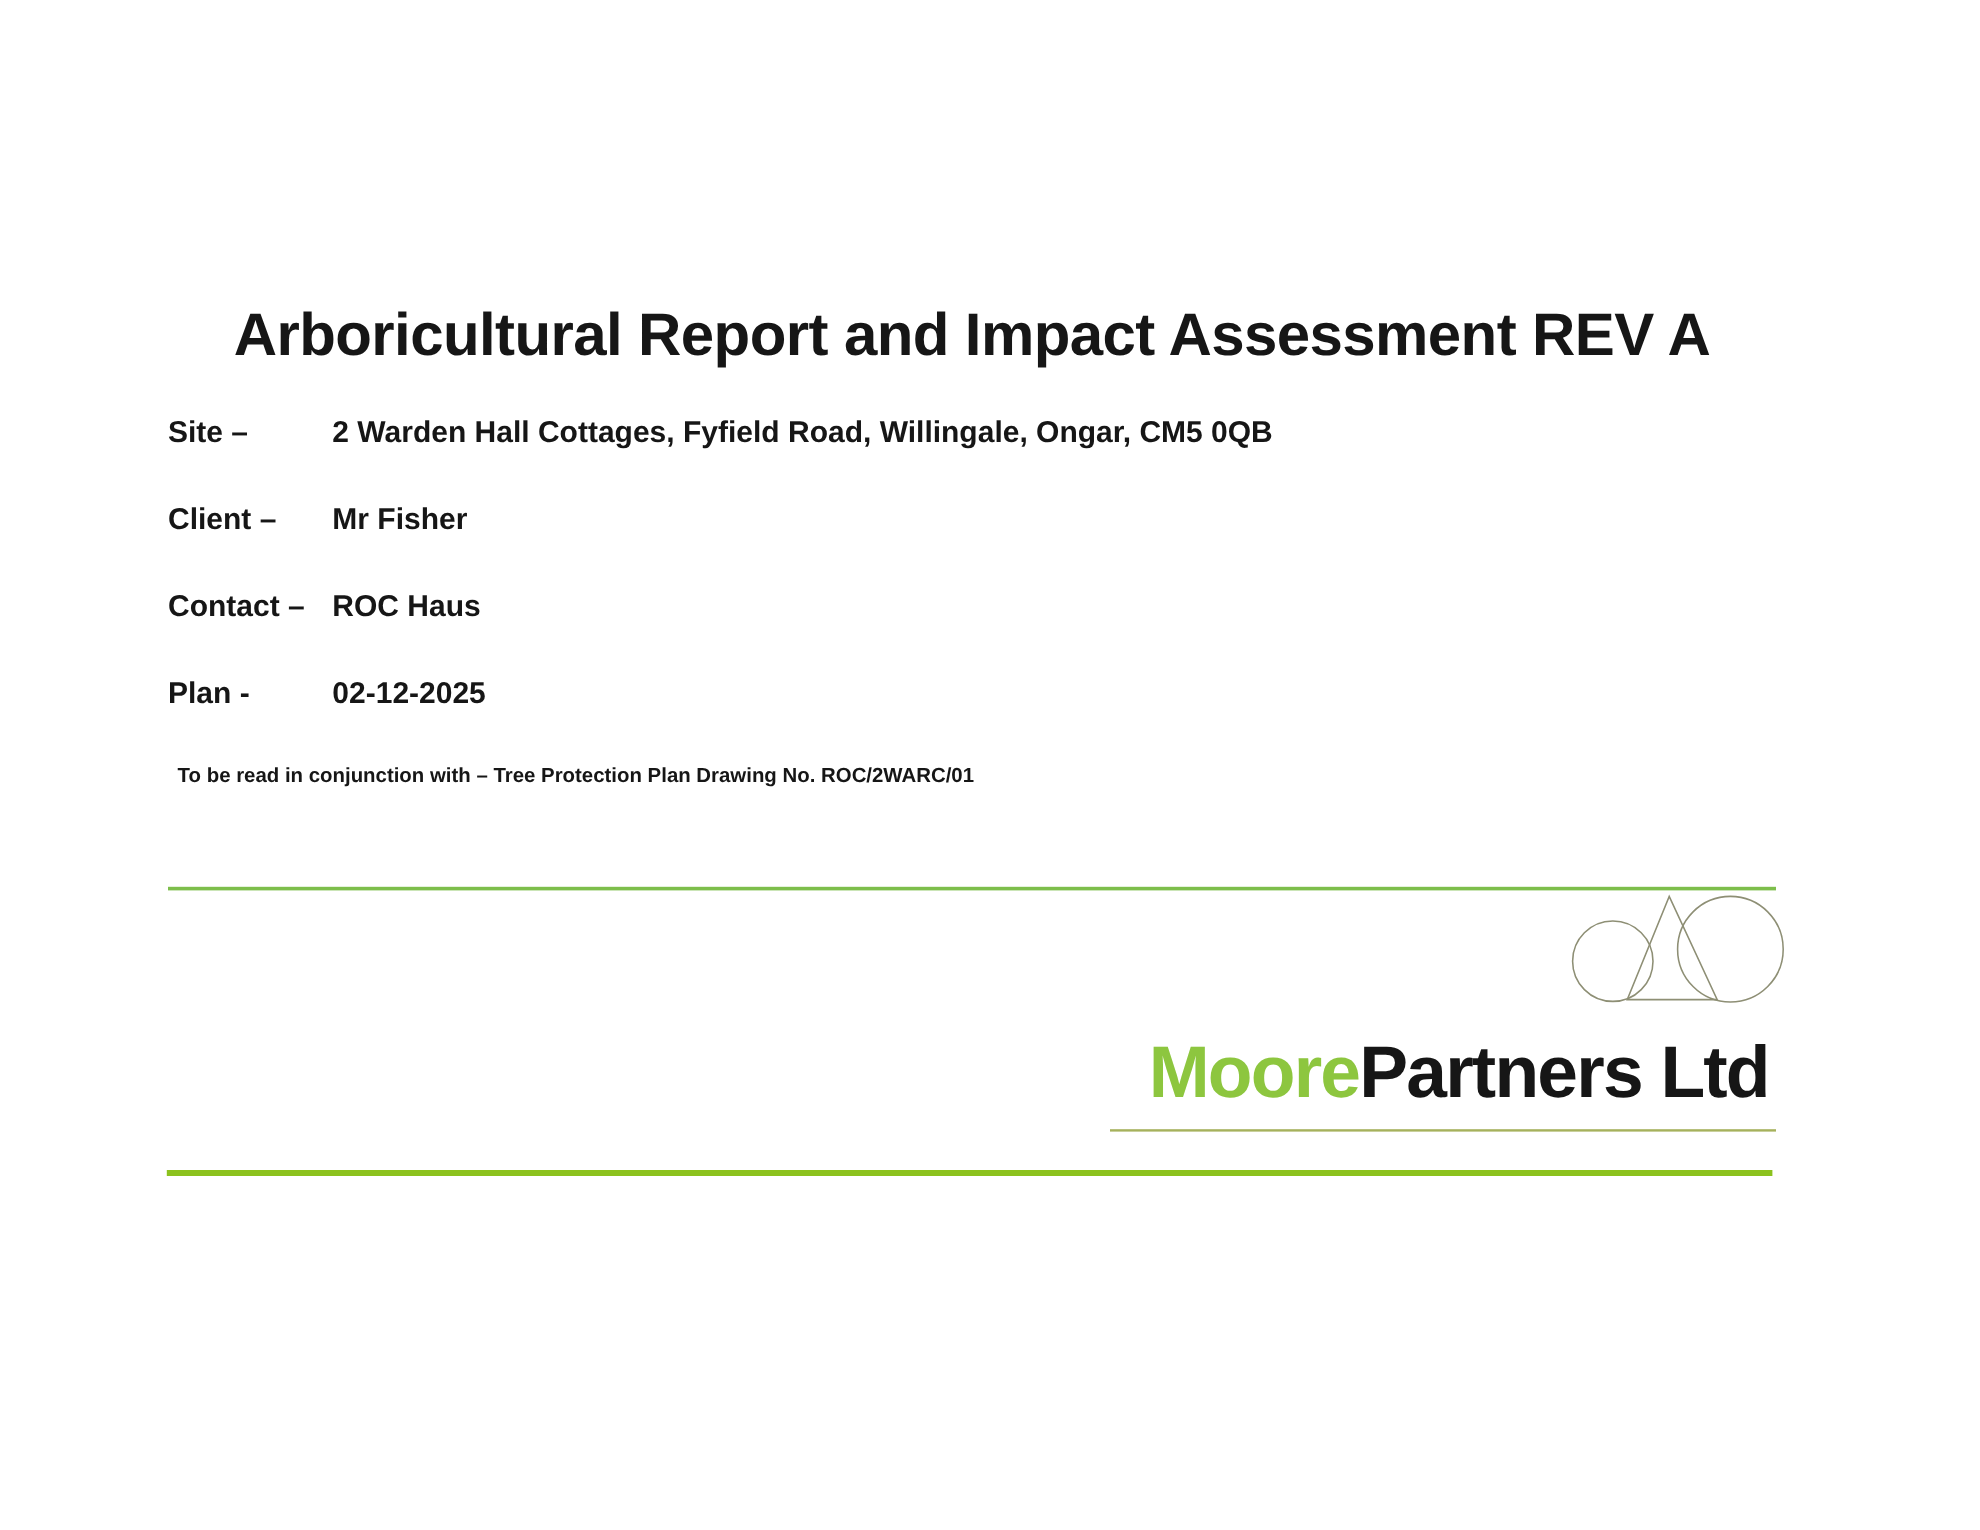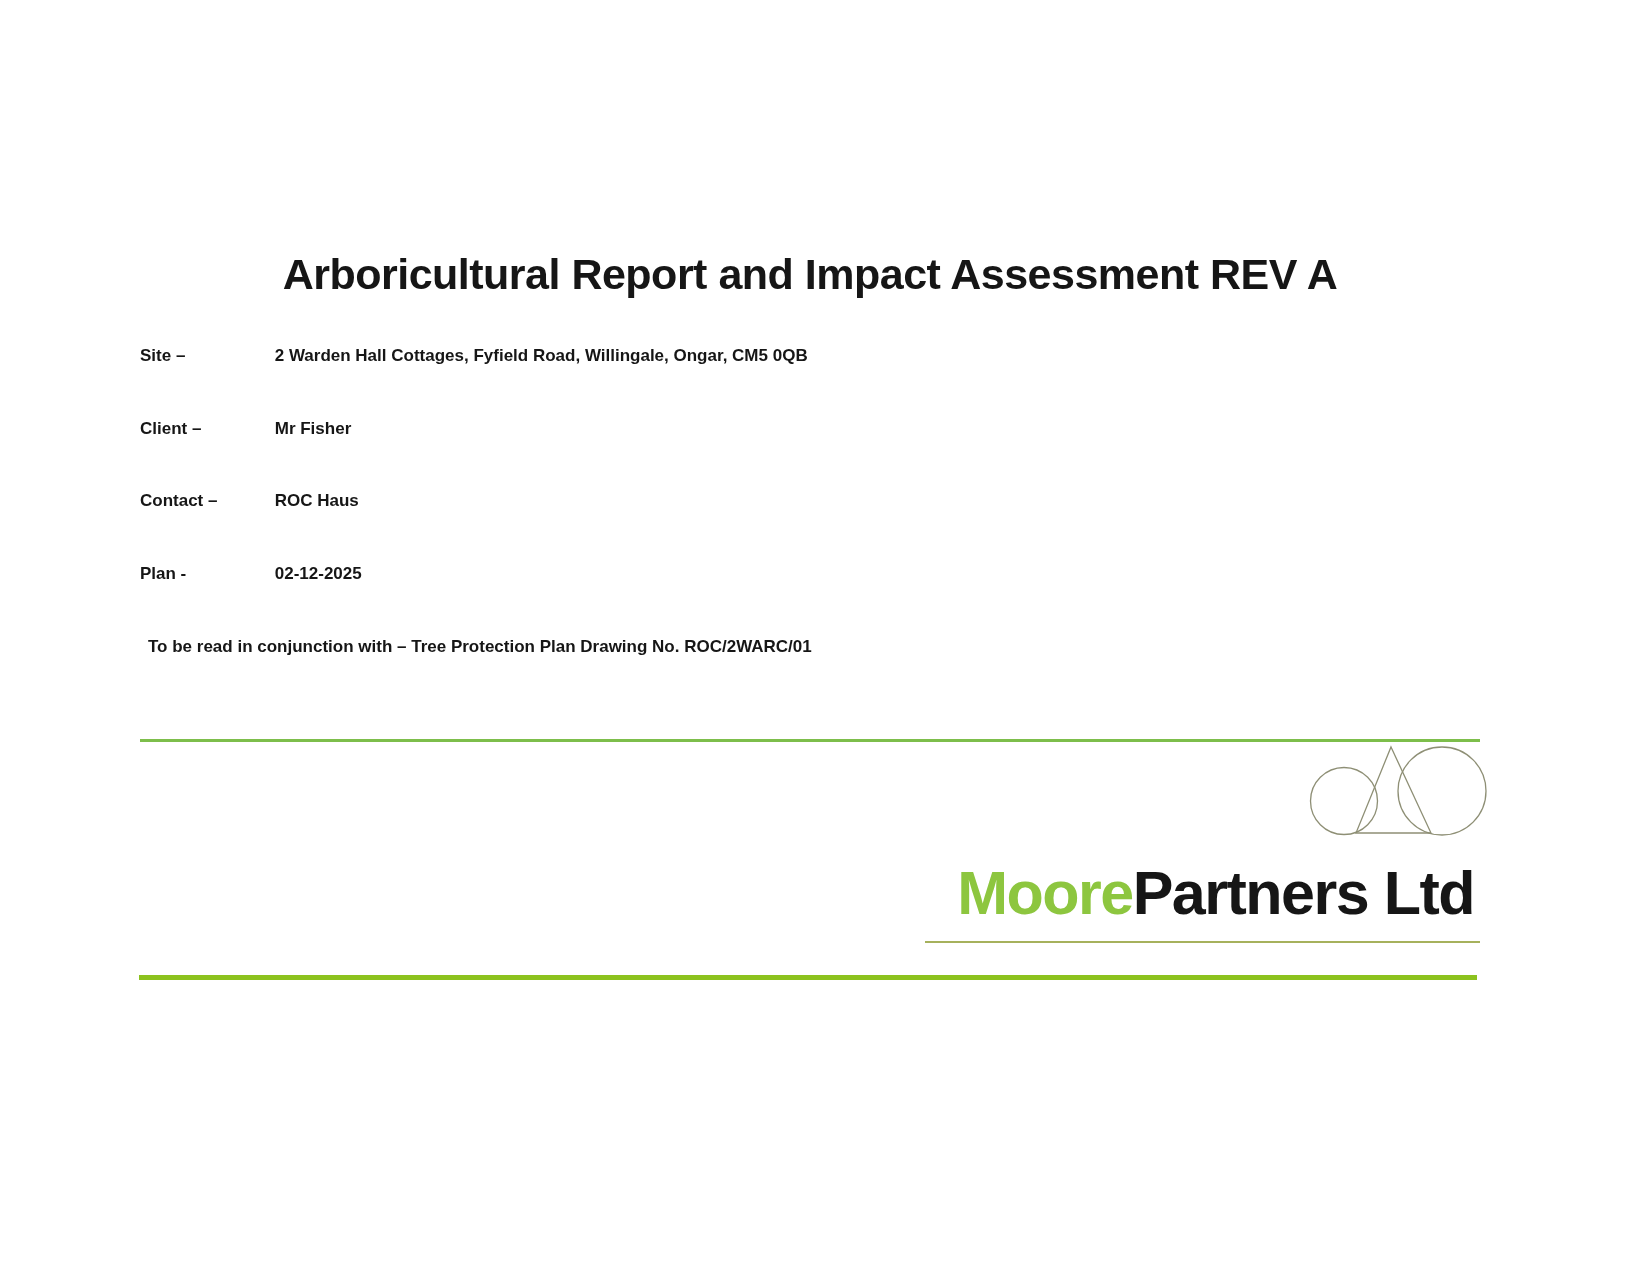--- a/index.html
+++ b/index.html
@@ -17,31 +17,31 @@
     width: 1650px;
     height: 1275px;
     background: #ffffff;
   }
   .doc-title {
     position: absolute;
     left: 140px;
     top: 250px;
     width: 1340px;
     text-align: center;
-    font-size: 43px;
+    font-size: 50px;
     font-weight: bold;
     color: #161616;
     letter-spacing: -0.5px;
     white-space: nowrap;
   }
   .detail-row {
     position: absolute;
     left: 140px;
     width: 1200px;
-    font-size: 17px;
+    font-size: 25px;
     font-weight: bold;
     color: #161616;
     white-space: nowrap;
   }
   .detail-label {
     display: inline-block;
     min-width: 130px;
     padding-right: 10px;
   }
   .row-0 { top: 346px; }

